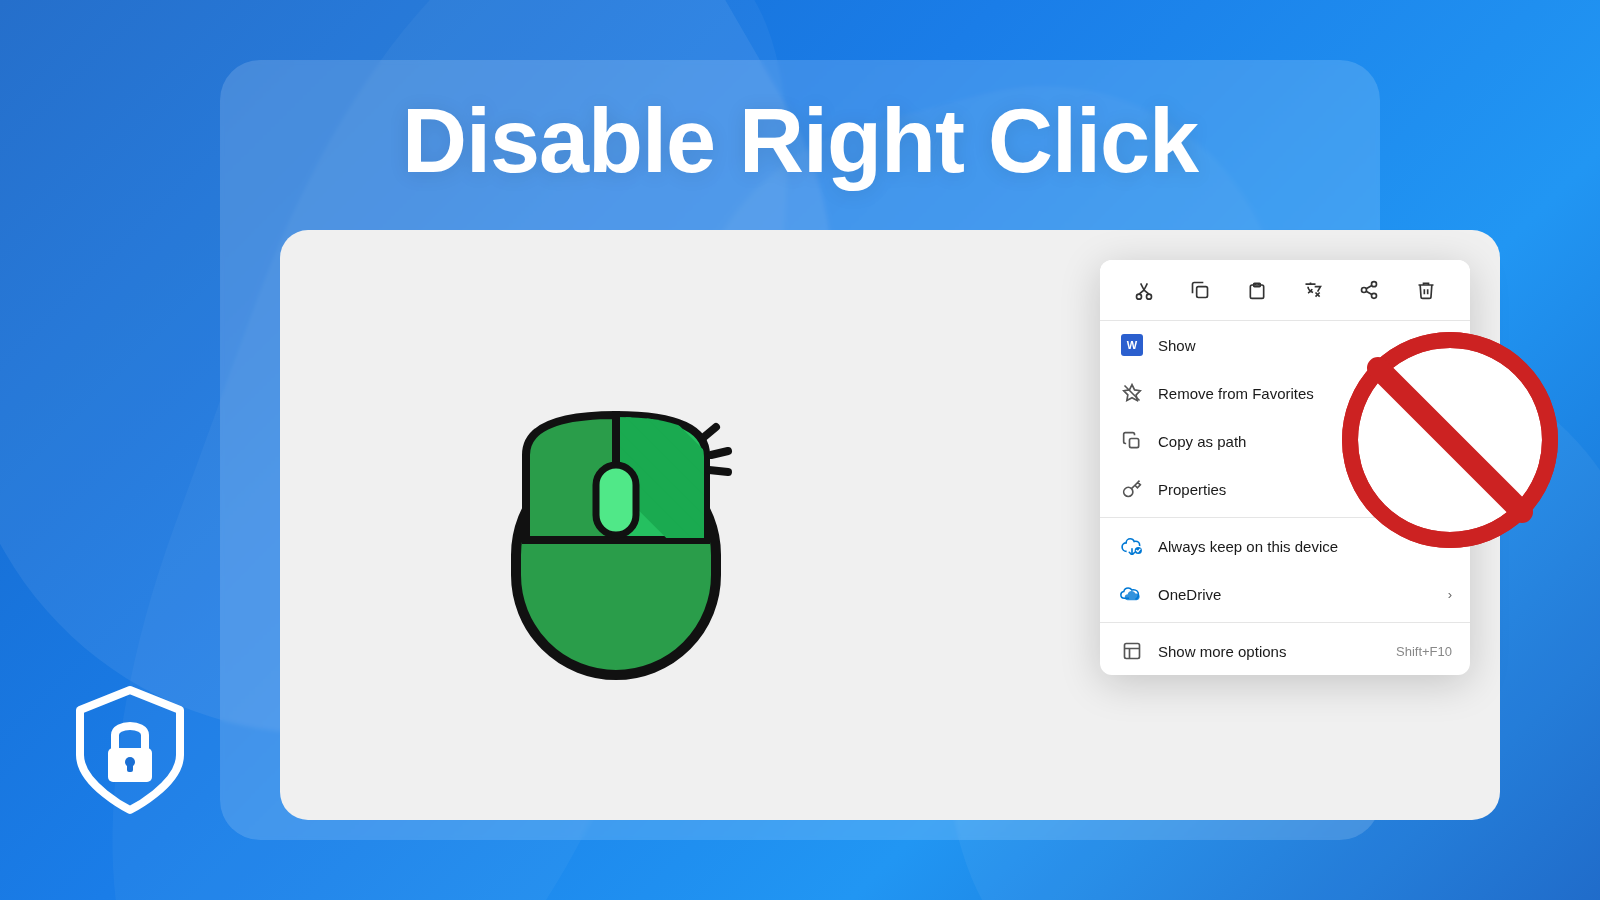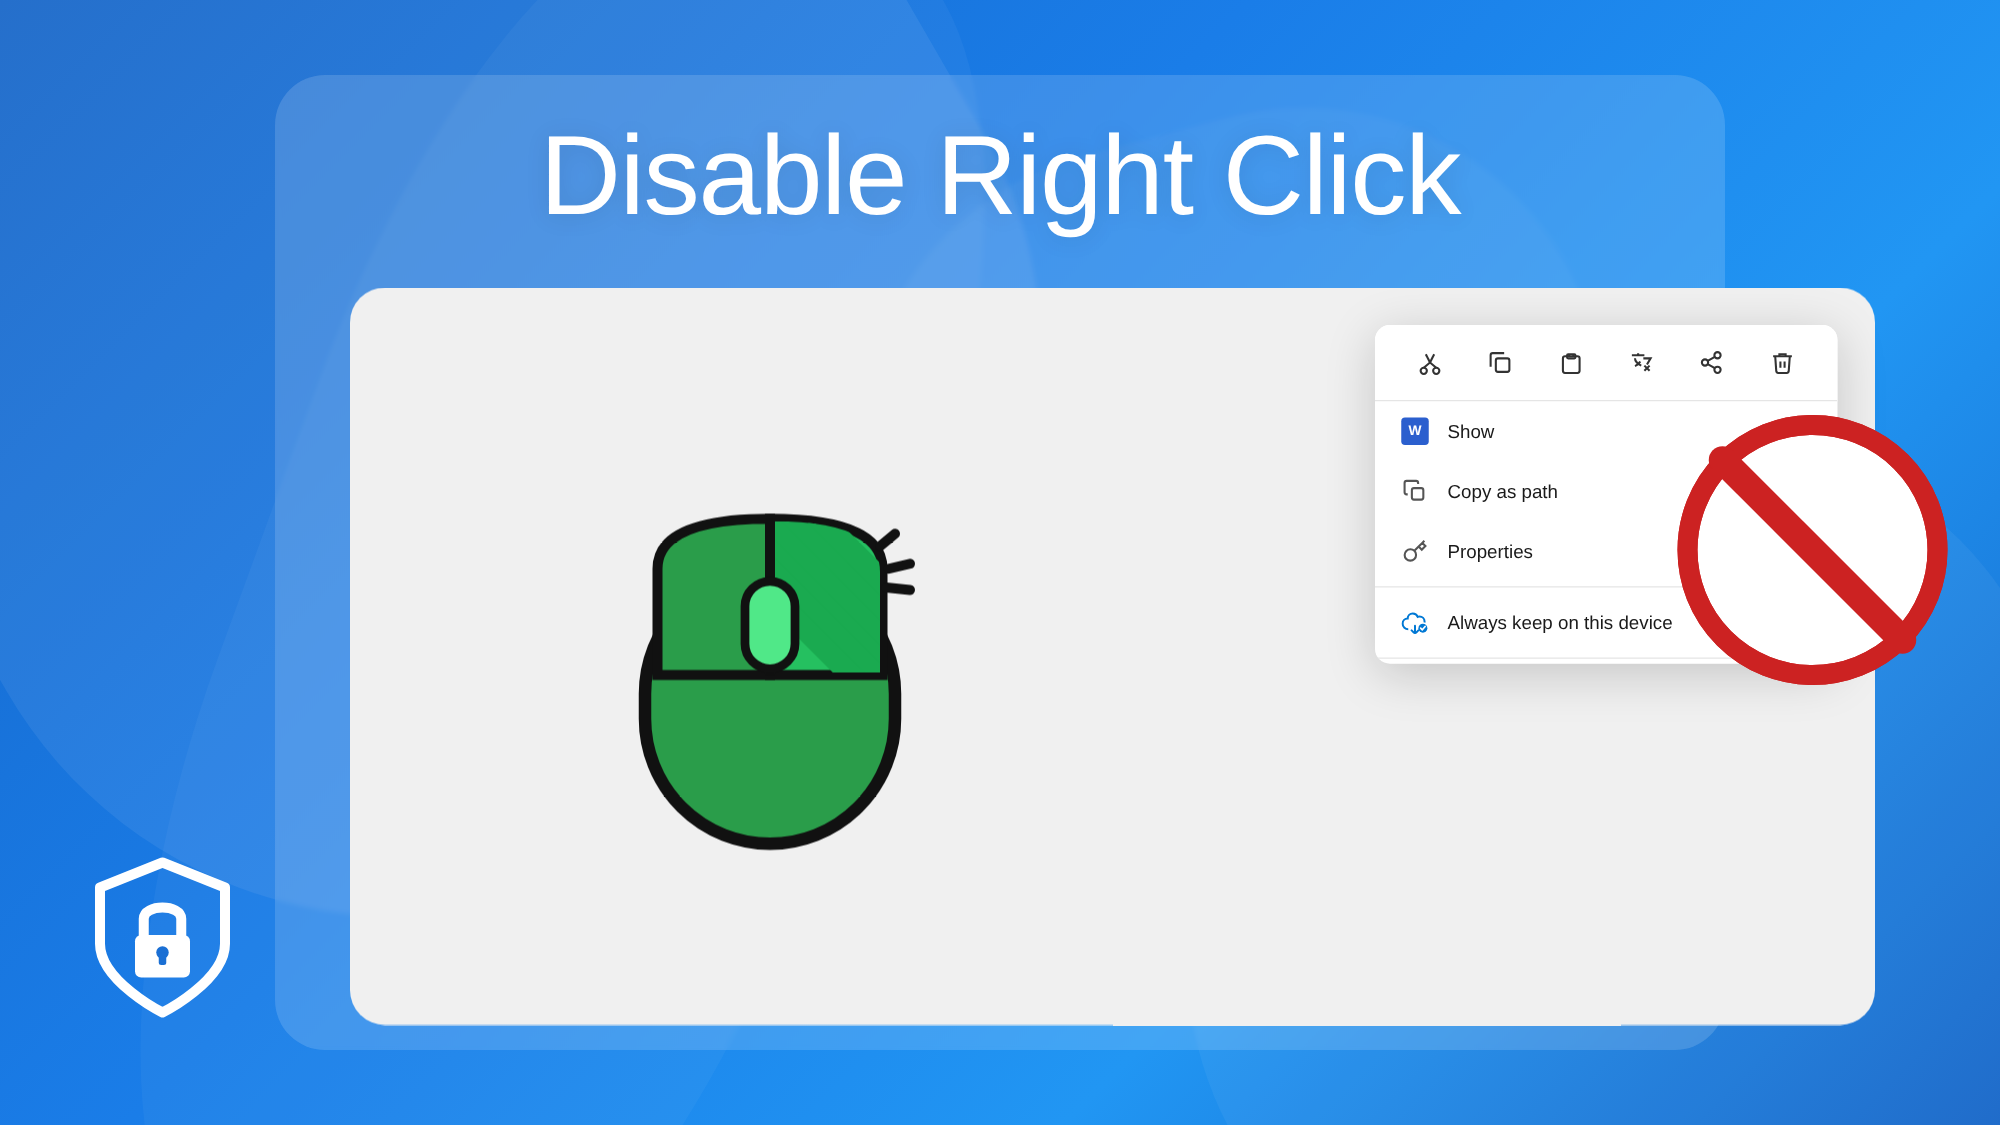--- a/index.html
+++ b/index.html
@@ -67,21 +67,21 @@
 
     
     .title {
       position: absolute;
       top: 90px;
       left: 0;
       right: 0;
       text-align: center;
       color: white;
       font-size: 90px;
-      font-weight: 400;
+      font-weight: 700;
       letter-spacing: -1px;
       z-index: 10;
       text-shadow: 0 2px 20px rgba(0,0,0,0.1);
     }
 
     
     .inner-card {
       position: absolute;
       top: 230px;
       left: 280px;
@@ -335,20 +335,29 @@
 
     <div class="menu-item">
       <div class="menu-item-icon">
         <div class="word-icon">W</div>
       </div>
       <span class="menu-item-label">Show</span>
       <span class="menu-item-shortcut">Enter</span>
     </div>
 
 
+    <div class="menu-item">
+      <div class="menu-item-icon">
+        <svg width="20" height="20" viewBox="0 0 24 24" fill="none" stroke="#555" stroke-width="2">
+          <polygon points="12 2 15.09 8.26 22 9.27 17 14.14 18.18 21.02 12 17.77 5.82 21.02 7 14.14 2 9.27 8.91 8.26 12 2"></polygon>
+          <line x1="3" y1="3" x2="21" y2="21" stroke="#555" stroke-width="2"></line>
+        </svg>
+      </div>
+      <span class="menu-item-label">Remove from Favorites</span>
+    </div>
 
     <div class="menu-item">
       <div class="menu-item-icon">
         <svg width="20" height="20" viewBox="0 0 24 24" fill="none" stroke="#555" stroke-width="2">
           <rect x="9" y="9" width="11" height="11" rx="2"></rect>
             <path d="M5 15H4a2 2 0 0 1-2-2V4a2 2 0 0 1 2-2h9a2 2 0 0 1 2 2v1"></path>
         </svg>
       </div>
       <span class="menu-item-label">Copy as path</span>
     </div>
@@ -372,23 +381,43 @@
           <polyline points="12 13 12 20 15 17" stroke="#0078d4" stroke-width="1.8" stroke-linecap="round" stroke-linejoin="round"></polyline>
           <polyline points="12 20 9 17" stroke="#0078d4" stroke-width="1.8" stroke-linecap="round" stroke-linejoin="round"></polyline>
           <circle cx="19" cy="15" r="4" fill="#0078d4"></circle>
           <path d="M17 15l1.5 1.5L21 13.5" stroke="white" stroke-width="1.5" stroke-linecap="round" stroke-linejoin="round"></path>
         </svg>
       </div>
       <span class="menu-item-label">Always keep on this device</span>
     </div>
 
 
+    <div class="menu-item">
+      <div class="menu-item-icon">
+        <svg width="24" height="16" viewBox="0 0 28 18" fill="none" xmlns="http://www.w3.org/2000/svg">
+          <path d="M10.5 14H5C2.8 14 1 12.3 1 10C1 7.9 2.5 6.2 4.5 6C5 3.7 7.1 2 9.5 2C11.3 2 12.9 2.9 13.9 4.3C14.5 4.1 15.1 4 15.8 4C19 4 21.5 6.5 21.5 9.8C21.5 12.2 20.1 14.3 18 15.3" stroke="#0078d4" stroke-width="1.8" fill="none"></path>
+          <path d="M9 10C9 7.5 11 5.5 13.5 5.5C15.5 5.5 17.2 6.7 17.9 8.4C18.2 8.3 18.6 8.3 19 8.3C21.2 8.3 23 10.1 23 12.3C23 14.5 21.2 16.3 19 16.3H9C7 16.3 5.5 14.8 5.5 12.8C5.5 10.8 7.1 9.3 9 9.3" fill="#0078d4" opacity="0.8"></path>
+        </svg>
+      </div>
+      <span class="menu-item-label">OneDrive</span>
+      <span class="menu-item-arrow">›</span>
+    </div>
 
     <div class="menu-separator"></div>
 
+    <div class="menu-item">
+      <div class="menu-item-icon">
+        <svg width="20" height="20" viewBox="0 0 24 24" fill="none" stroke="#555" stroke-width="2">
+          <rect x="3" y="3" width="18" height="18" rx="2"></rect>
+          <path d="M3 9h18M9 21V9"></path>
+        </svg>
+      </div>
+      <span class="menu-item-label">Show more options</span>
+      <span class="menu-item-shortcut">Shift+F10</span>
+    </div>
 
   </div>
 
   <svg class="no-symbol" viewBox="0 0 220 220" xmlns="http://www.w3.org/2000/svg">
     <circle cx="110" cy="110" r="100" fill="white" stroke="#cc2222" stroke-width="16"></circle>
     <circle cx="110" cy="110" r="100" fill="none" stroke="#cc2222" stroke-width="16"></circle>
     <line x1="38" y1="38" x2="182" y2="182" stroke="#cc2222" stroke-width="22" stroke-linecap="round"></line>
   </svg>
 
 </div>

